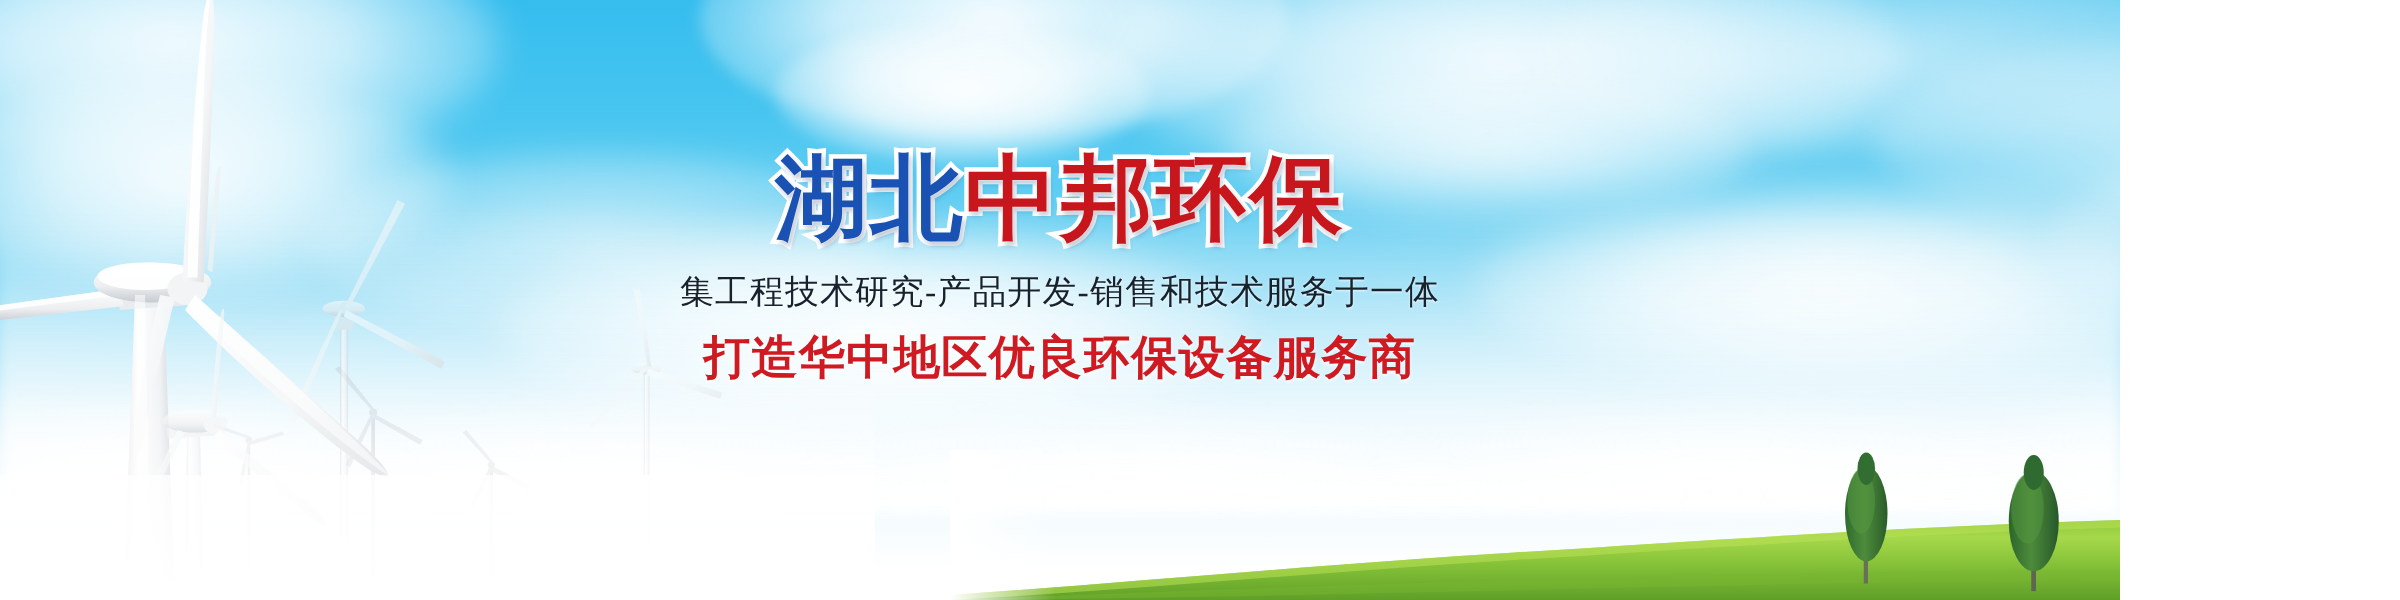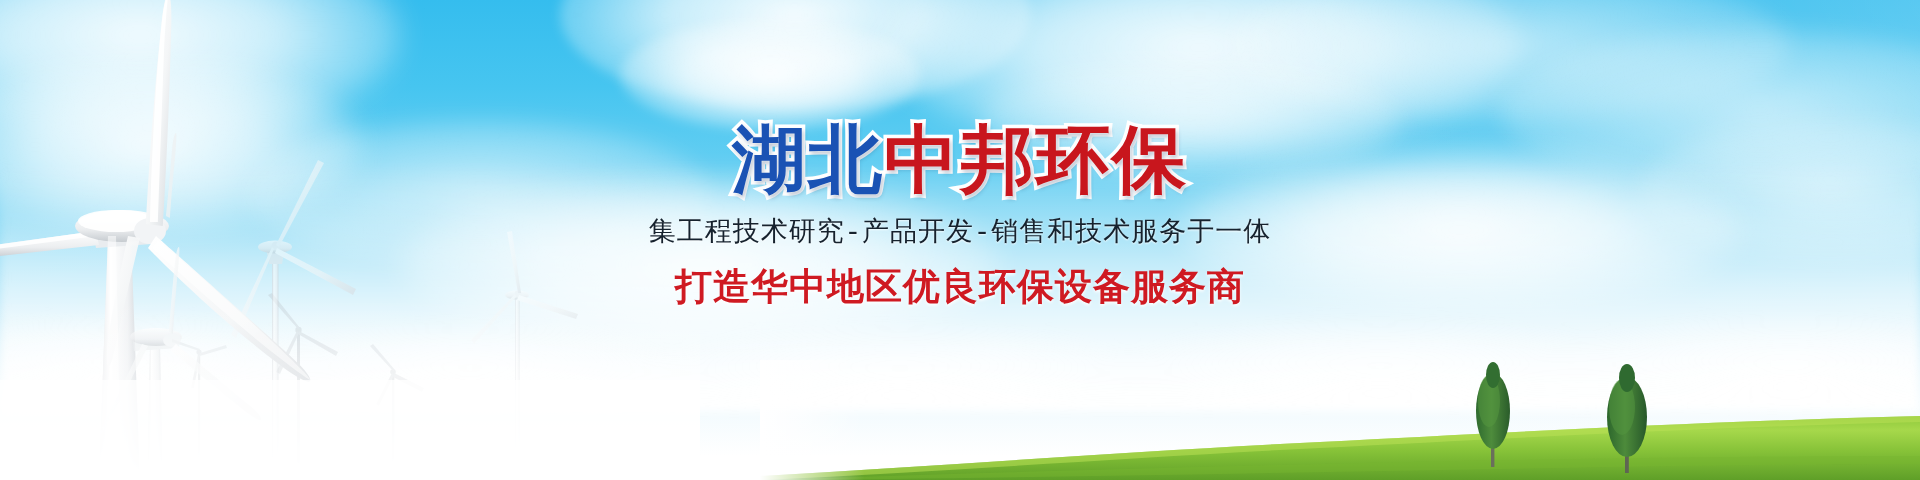--- a/index.html
+++ b/index.html
@@ -1,20 +1,20 @@
 <!DOCTYPE html>
 <html><head>
 <meta charset="utf-8">
 <style>
   html,body{margin:0;padding:0;background:#fff;}
   body{font-family:"Liberation Sans","DejaVu Sans",sans-serif;}
 
   #banner{
     position:relative;
-    width:1920px;
+    width:1696px;
     height:480px;
     overflow:hidden;
     background:#fef9c3;
   }
 
   
   .sky{
     position:absolute; inset:0;
     background:
       linear-gradient(to bottom,
@@ -113,21 +113,21 @@
     paint-order:stroke fill;
     text-shadow:
        0 0 2px rgba(255,255,255,.95),
        2px 3px 4px rgba(40,70,110,.30);
   }
   .title .blue{color:#1a52b4;}
   .title .red{color:#c8161d;}
 
   .subtitle{
     margin:16px 0 0 0;
-    font-family:Liberation Mono, monospace;
+    font-family:Liberation Serif, serif;
     font-size:27px;
     line-height:34px;
     letter-spacing:1px;
     color:#16222e;
     white-space:nowrap;
     text-shadow:0 1px 2px rgba(255,255,255,.85);
   }
   .tagline{
     margin:14px 0 0 0;
     font-family:Liberation Serif, serif;

